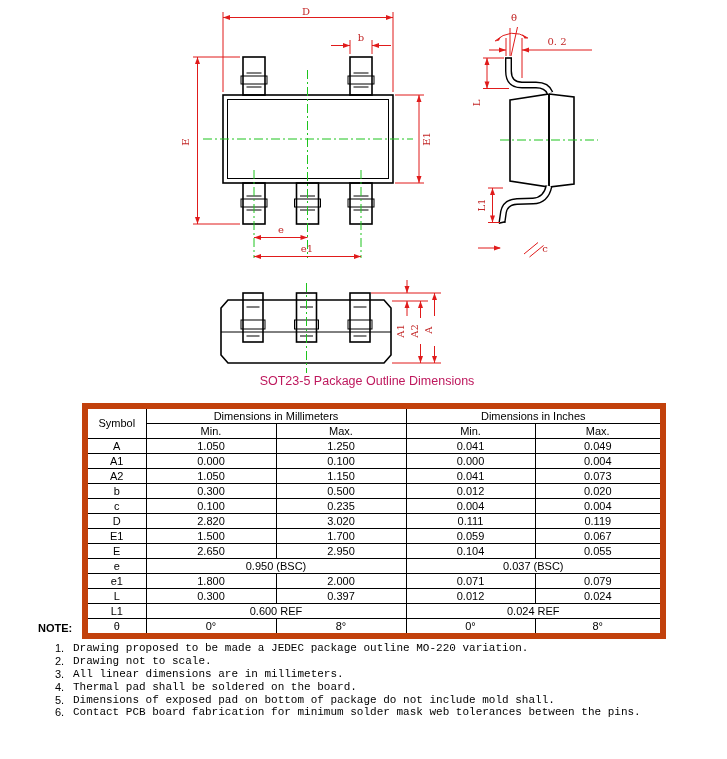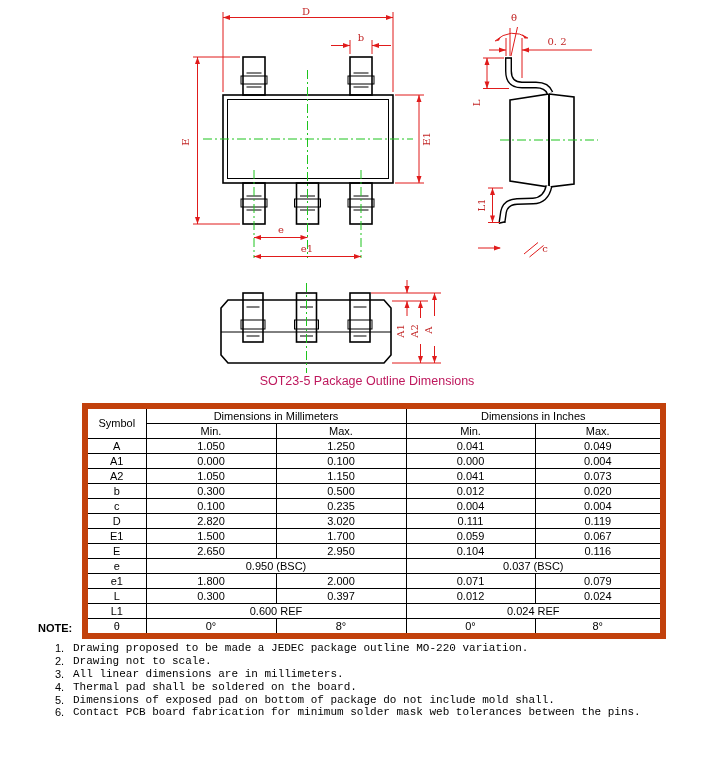--- a/index.html
+++ b/index.html
@@ -324,21 +324,21 @@
         <td>1.500</td>
         <td>1.700</td>
         <td>0.059</td>
         <td>0.067</td>
       </tr>
       <tr>
         <td>E</td>
         <td>2.650</td>
         <td>2.950</td>
         <td>0.104</td>
-        <td>0.116</td>
+        <td>0.055</td>
       </tr>
       <tr>
         <td>e</td>
         <td colspan="2">0.950 (BSC)</td>
         <td colspan="2">0.037 (BSC)</td>
       </tr>
       <tr>
         <td>e1</td>
         <td>1.800</td>
         <td>2.000</td>

